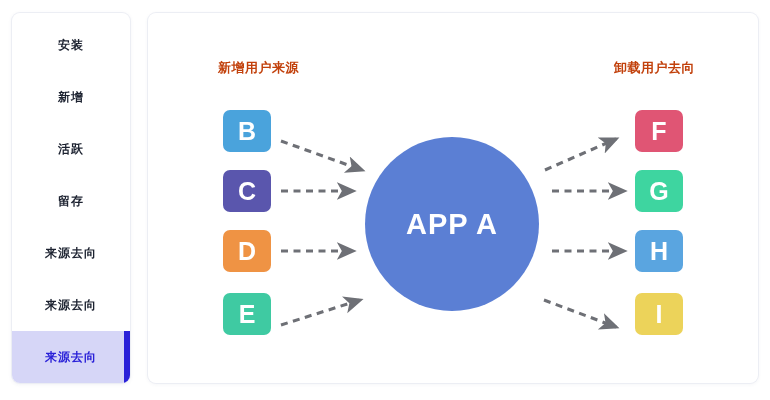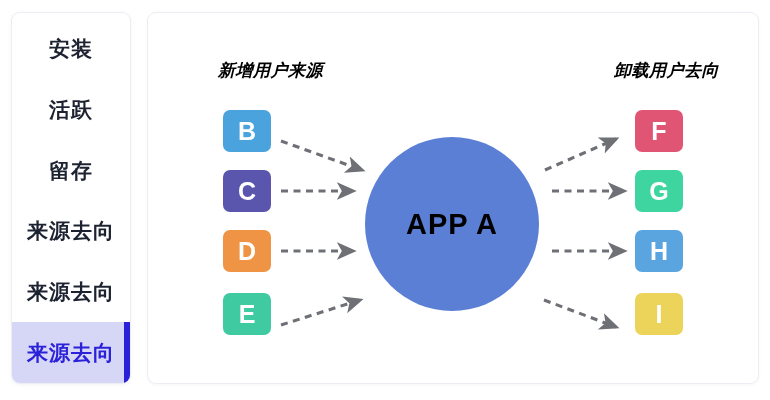--- a/index.html
+++ b/index.html
@@ -36,21 +36,21 @@
     justify-content: space-between;
     padding: 6px 0 0 0;
     overflow: hidden;
   }
   .sidebar-item {
     flex: 1 1 0;
     display: flex;
     align-items: center;
     justify-content: center;
     position: relative;
-    font-size: 21px;
+    font-size: 12px;
     color: #1c2230;
     letter-spacing: 1px;
     font-weight: 600;
     cursor: pointer;
     user-select: none;
   }
   .sidebar-item.selected {
     background: #d6d6f7;
     color: #2a21d8;
   }
@@ -78,26 +78,25 @@
     overflow: hidden;
   }
 
   .diagram {
     position: absolute;
     inset: 0;
   }
 
   .col-heading {
     position: absolute;
-    font-size: 17px;
-    color: #000000;
+    font-size: 13px;
+    color: #c2410c;
     font-weight: 600;
     letter-spacing: 0.5px;
     white-space: nowrap;
-    font-style: italic;
   }
   .col-heading.left  { left: 70px;  top: 46px; }
   .col-heading.right { left: 434px; top: 46px; margin-left: 32px; }
 
   .node-box {
     position: absolute;
     width: 48px;
     height: 42px;
     border-radius: 7px;
     display: flex;
@@ -115,41 +114,44 @@
     top: 124px;
     width: 174px;
     height: 174px;
     border-radius: 50%;
     background: #5b7fd4;
     display: flex;
     align-items: center;
     justify-content: center;
   }
   .hub-label {
-    color: #000000;
+    color: #ffffff;
     font-size: 29px;
     font-weight: 700;
     letter-spacing: 1px;
     white-space: nowrap;
   }
 
   .arrow-layer {
     position: absolute;
     inset: 0;
     pointer-events: none;
   }
 </style>
 </head>
 <body>
 
 <div id="app">
 
   <nav class="sidebar">
     <div class="sidebar-item">
       <span>安装</span>
+    </div>
+    <div class="sidebar-item">
+      <span>新增</span>
     </div>
     <div class="sidebar-item">
       <span>活跃</span>
     </div>
     <div class="sidebar-item">
       <span>留存</span>
     </div>
     <div class="sidebar-item">
       <span>来源去向</span>
     </div>

